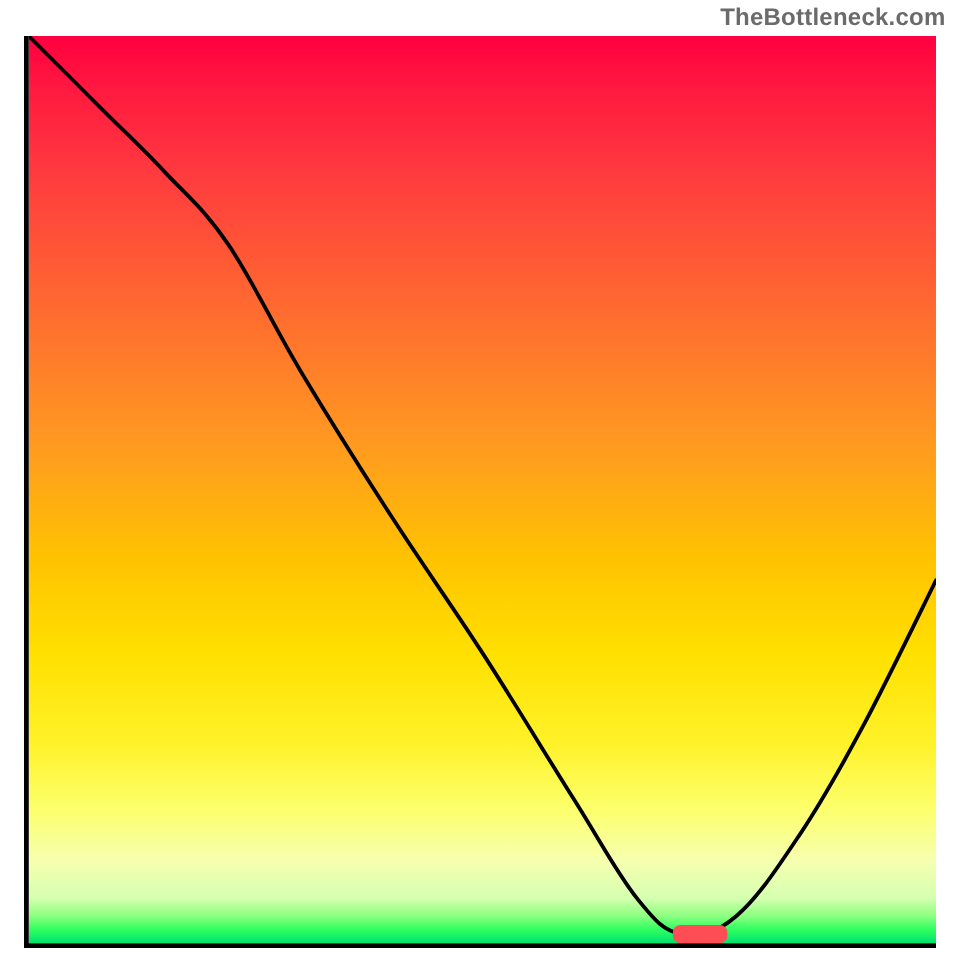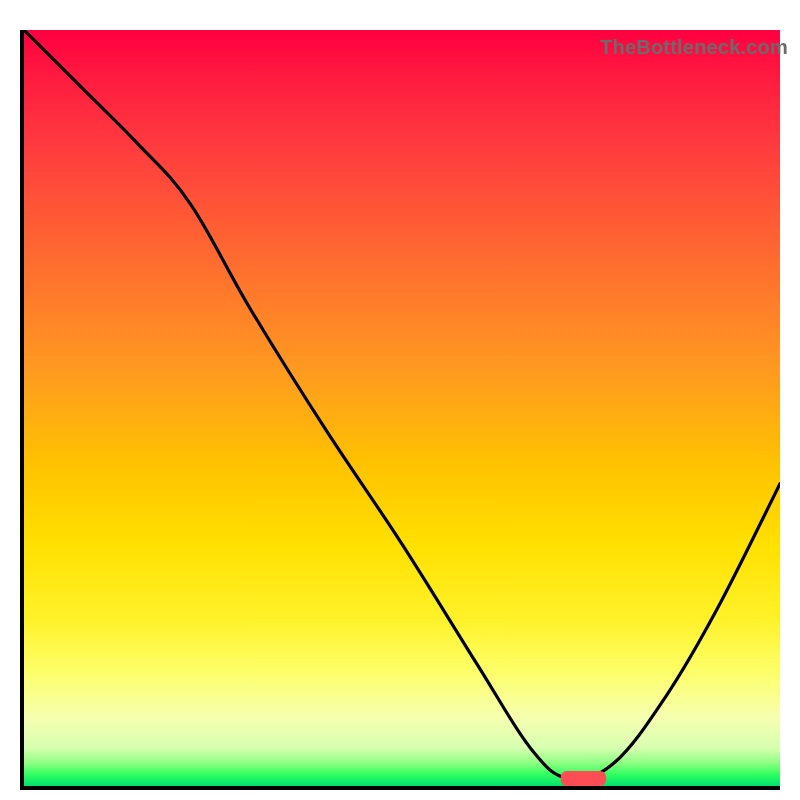--- a/index.html
+++ b/index.html
@@ -17,21 +17,20 @@
   }
   .watermark {
     position: absolute;
     top: 4px;
     right: 12px;
     font-size: 20px;
     font-weight: 600;
     color: #6b6b6b;
     letter-spacing: 0.2px;
     z-index: 5;
-    margin-top: 32px;
   }
   .plot {
     position: absolute;
     left: 20px;
     top: 30px;
     width: 760px;
     height: 760px;
     border-left: 4px solid #000;
     border-bottom: 4px solid #000;
     box-sizing: border-box;

